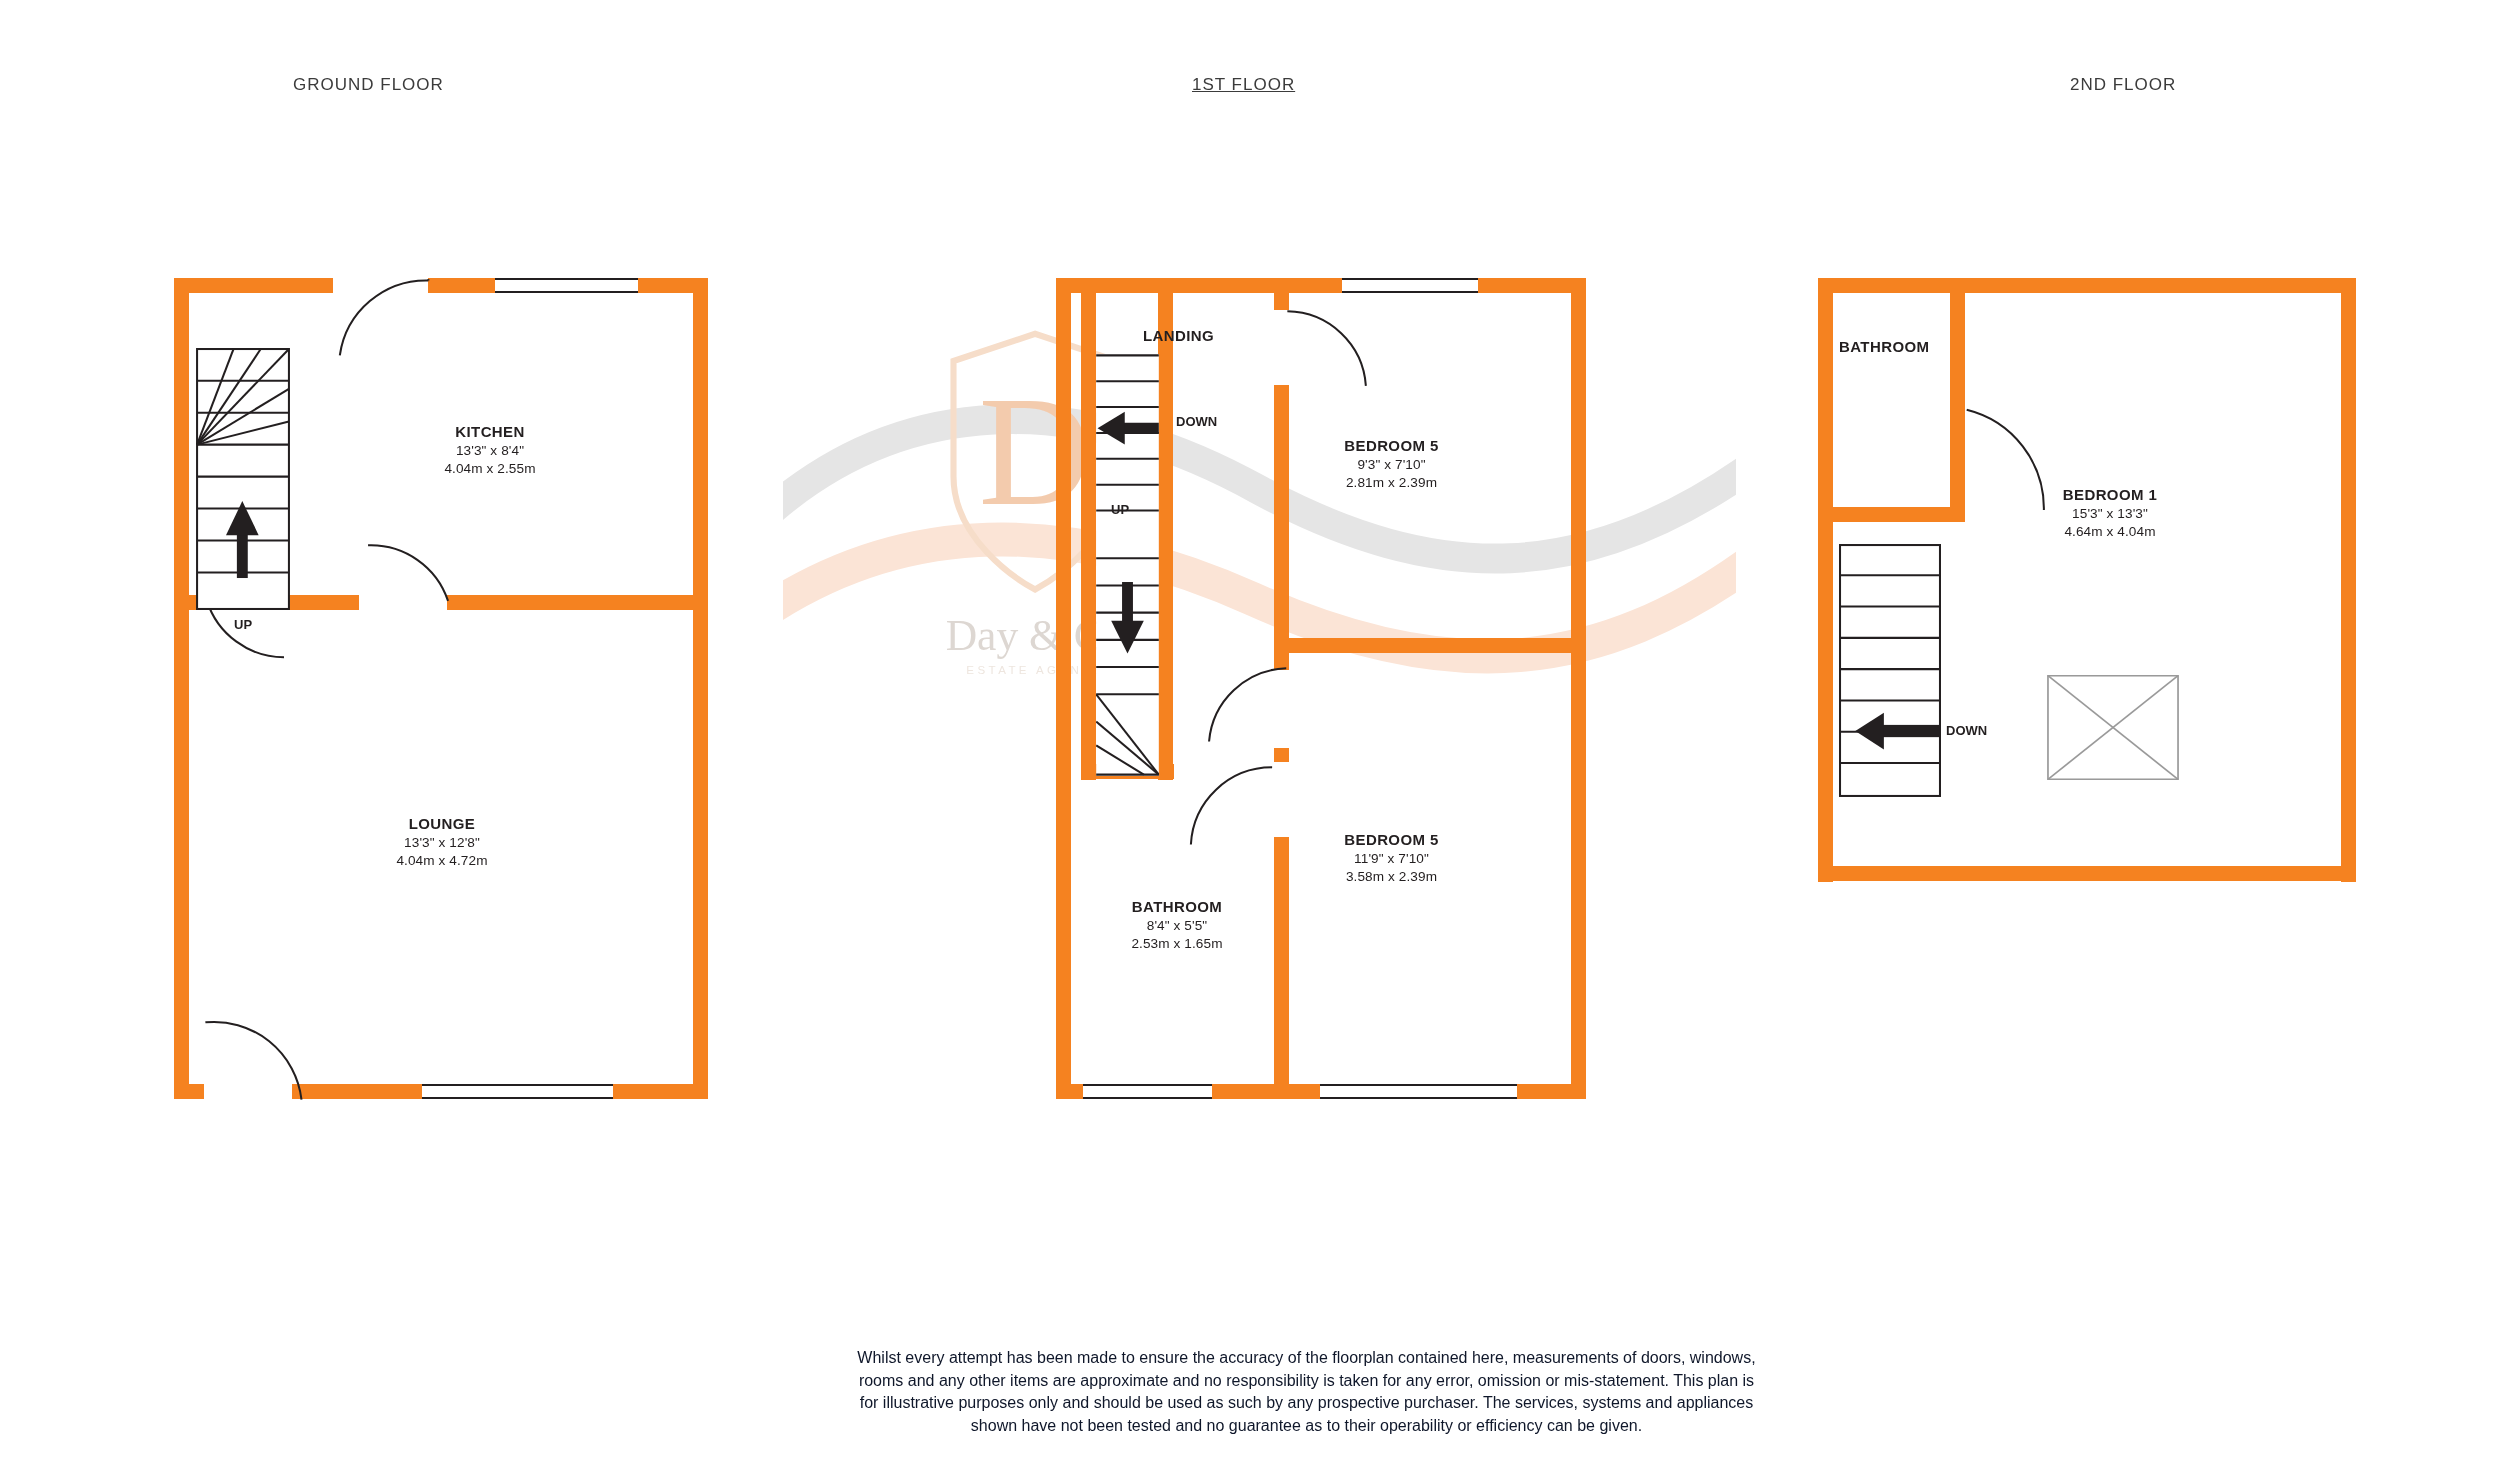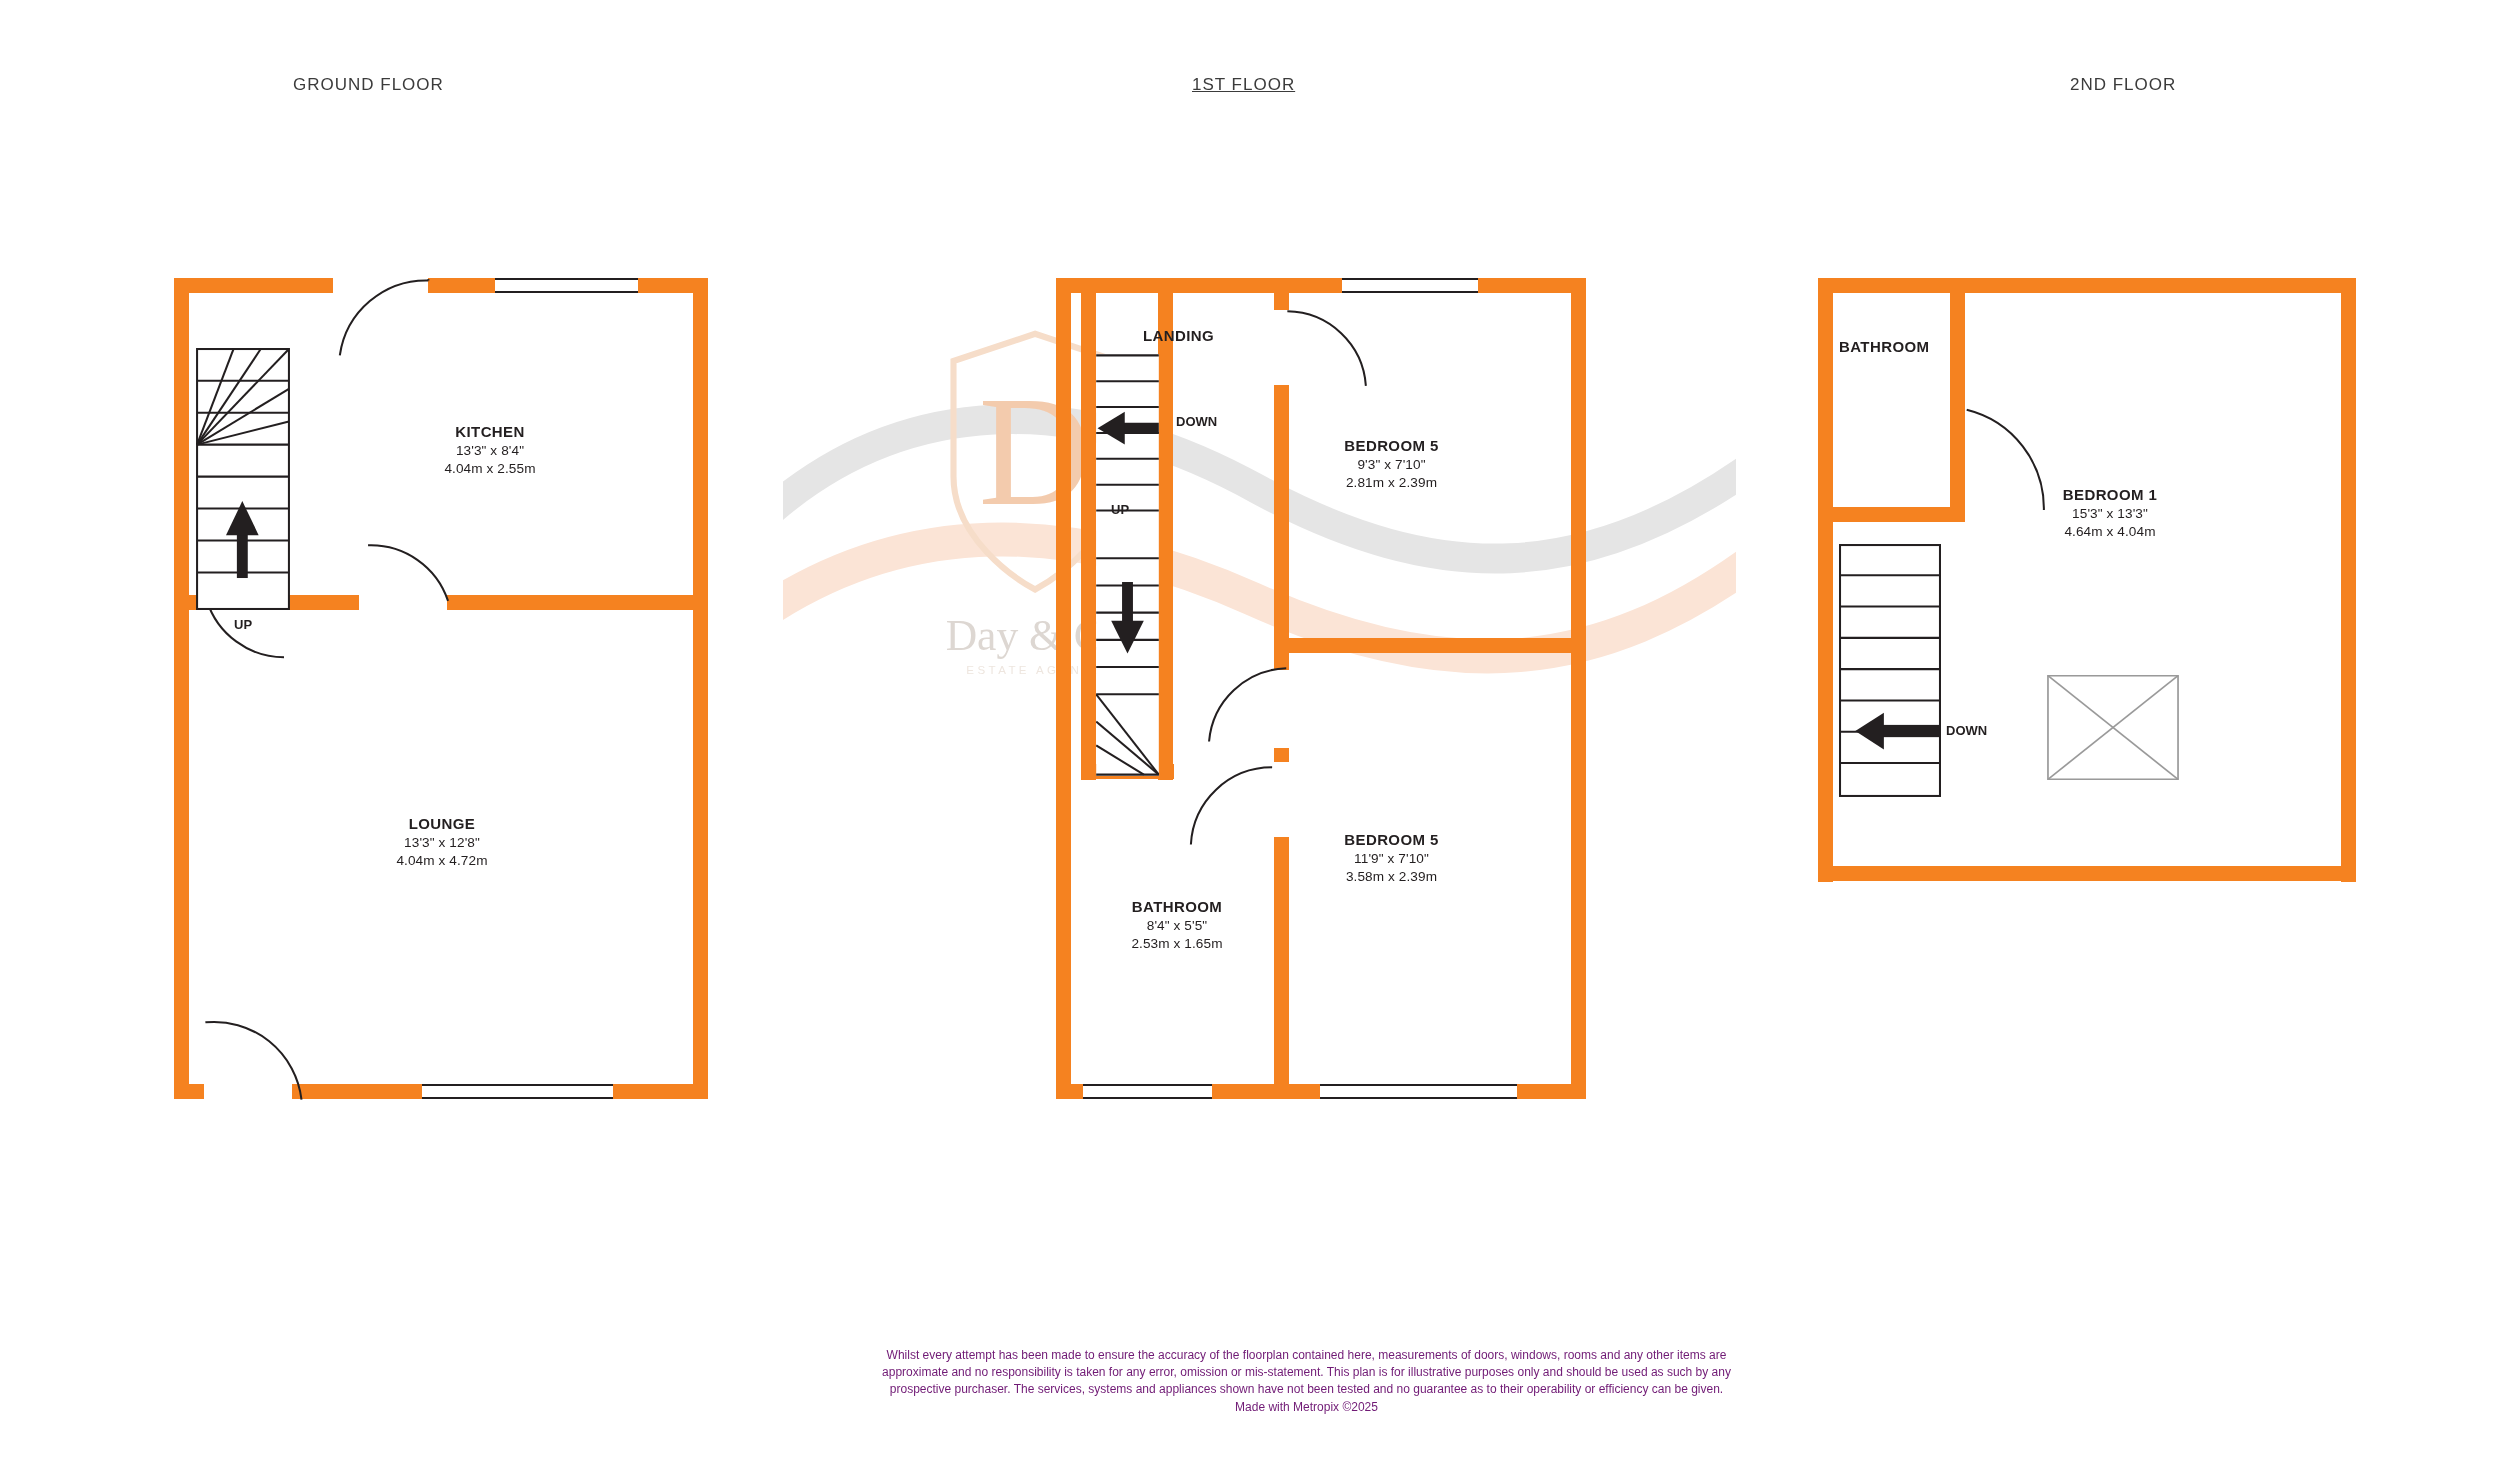--- a/index.html
+++ b/index.html
@@ -101,23 +101,23 @@
   .hatch { position: absolute; }
   .hatch svg { display: block; }
 
   
   .disclaimer {
     position: absolute;
     left: 854px;
     top: 1347px;
     width: 905px;
     text-align: center;
-    font-size: 12px;
+    font-size: 16px;
     line-height: 1.42;
-    color: #701a75;
+    color: #0f172a;
   }
   .disclaimer .made {
     display: block;
     margin-top: 1.4px;
   }
 </style>
 </head>
 <body>
 
 <div class="stage">
@@ -366,17 +366,16 @@
 
     <div class="room" style="left:2008px; top:485px; width:204px;">
       <div class="name">BEDROOM 1</div>
       <div class="dim">15'3"  x 13'3"</div>
       <div class="dim">4.64m  x 4.04m</div>
     </div>
   </div>
 
   <div class="disclaimer">
     <span>Whilst every attempt has been made to ensure the accuracy of the floorplan contained here, measurements of doors, windows, rooms and any other items are approximate and no responsibility is taken for any error, omission or mis-statement. This plan is for illustrative purposes only and should be used as such by any prospective purchaser. The services, systems and appliances shown have not been tested and no guarantee as to their operability or efficiency can be given.</span>
-    <span class="made">Made with Metropix ©2025</span>
   </div>
 
 </div>
 
 
 </body></html>

